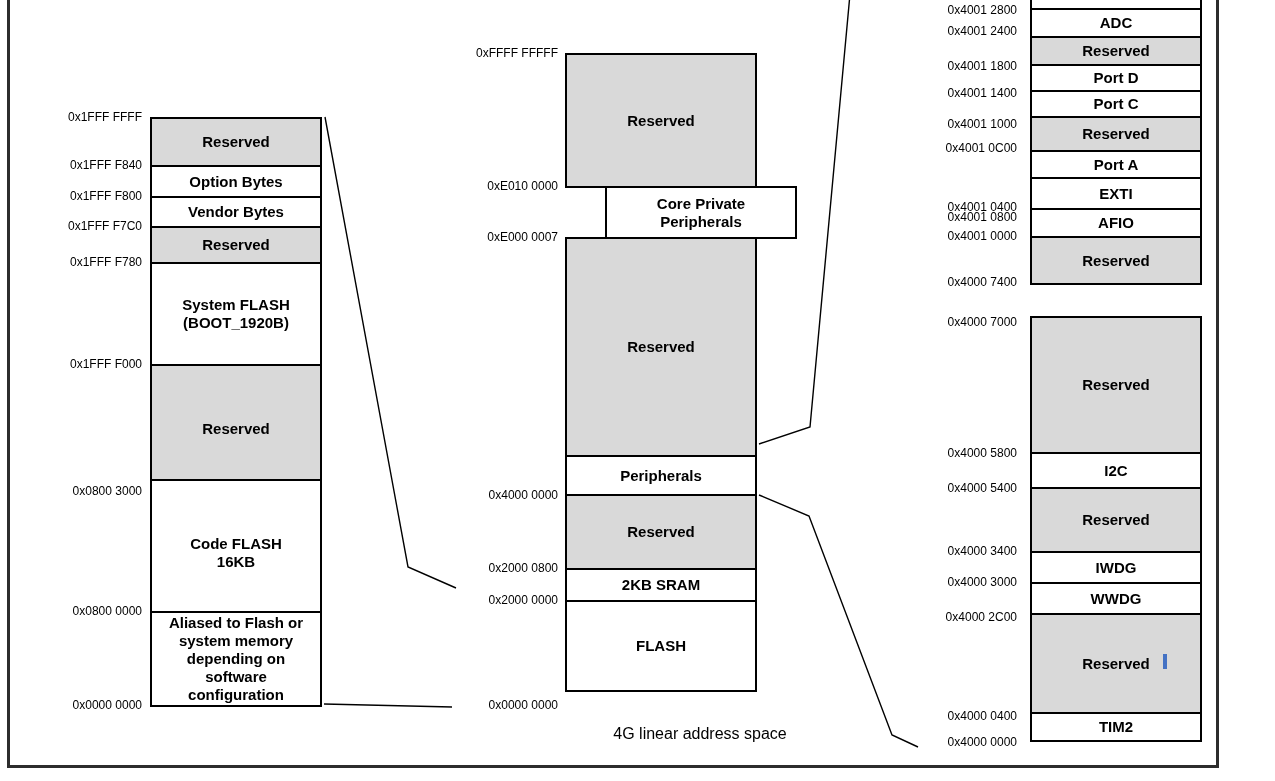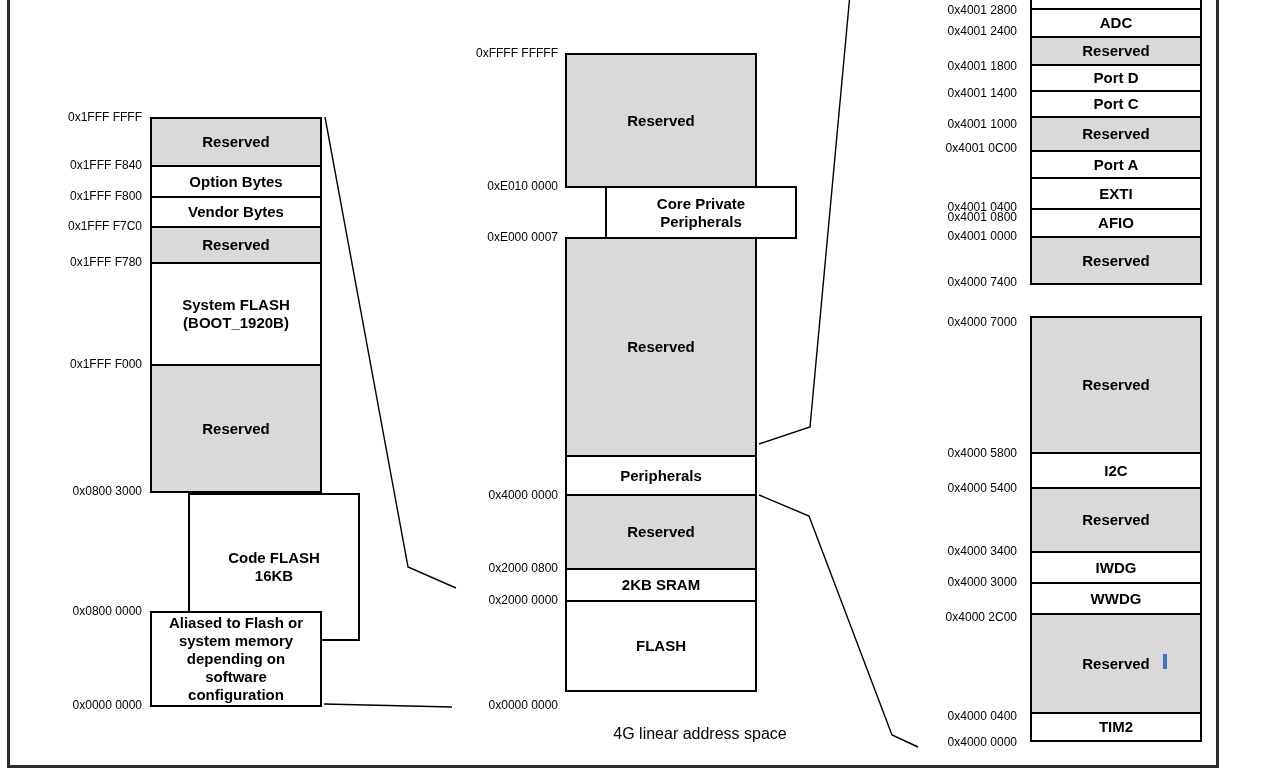--- a/index.html
+++ b/index.html
@@ -59,21 +59,21 @@
         <div class="block reserved" style="top: 109px; height: 38px;">
           <span class="blabel">Reserved</span>
         </div>
         <div class="block" style="top: 145px; height: 104px;">
           <span class="blabel">System FLASH
 (BOOT_1920B)</span>
         </div>
         <div class="block reserved" style="top: 247px; height: 129px;">
           <span class="blabel">Reserved</span>
         </div>
-        <div class="block" style="top: 376px; height: 148px; margin-left: 38px;">
+        <div class="block" style="top: 362px; height: 148px;">
           <span class="blabel">Code FLASH
 16KB</span>
         </div>
         <div class="block" style="top: 494px; height: 96px;">
           <span class="blabel">Aliased to Flash or
 system memory
 depending on
 software
 configuration</span>
         </div>

